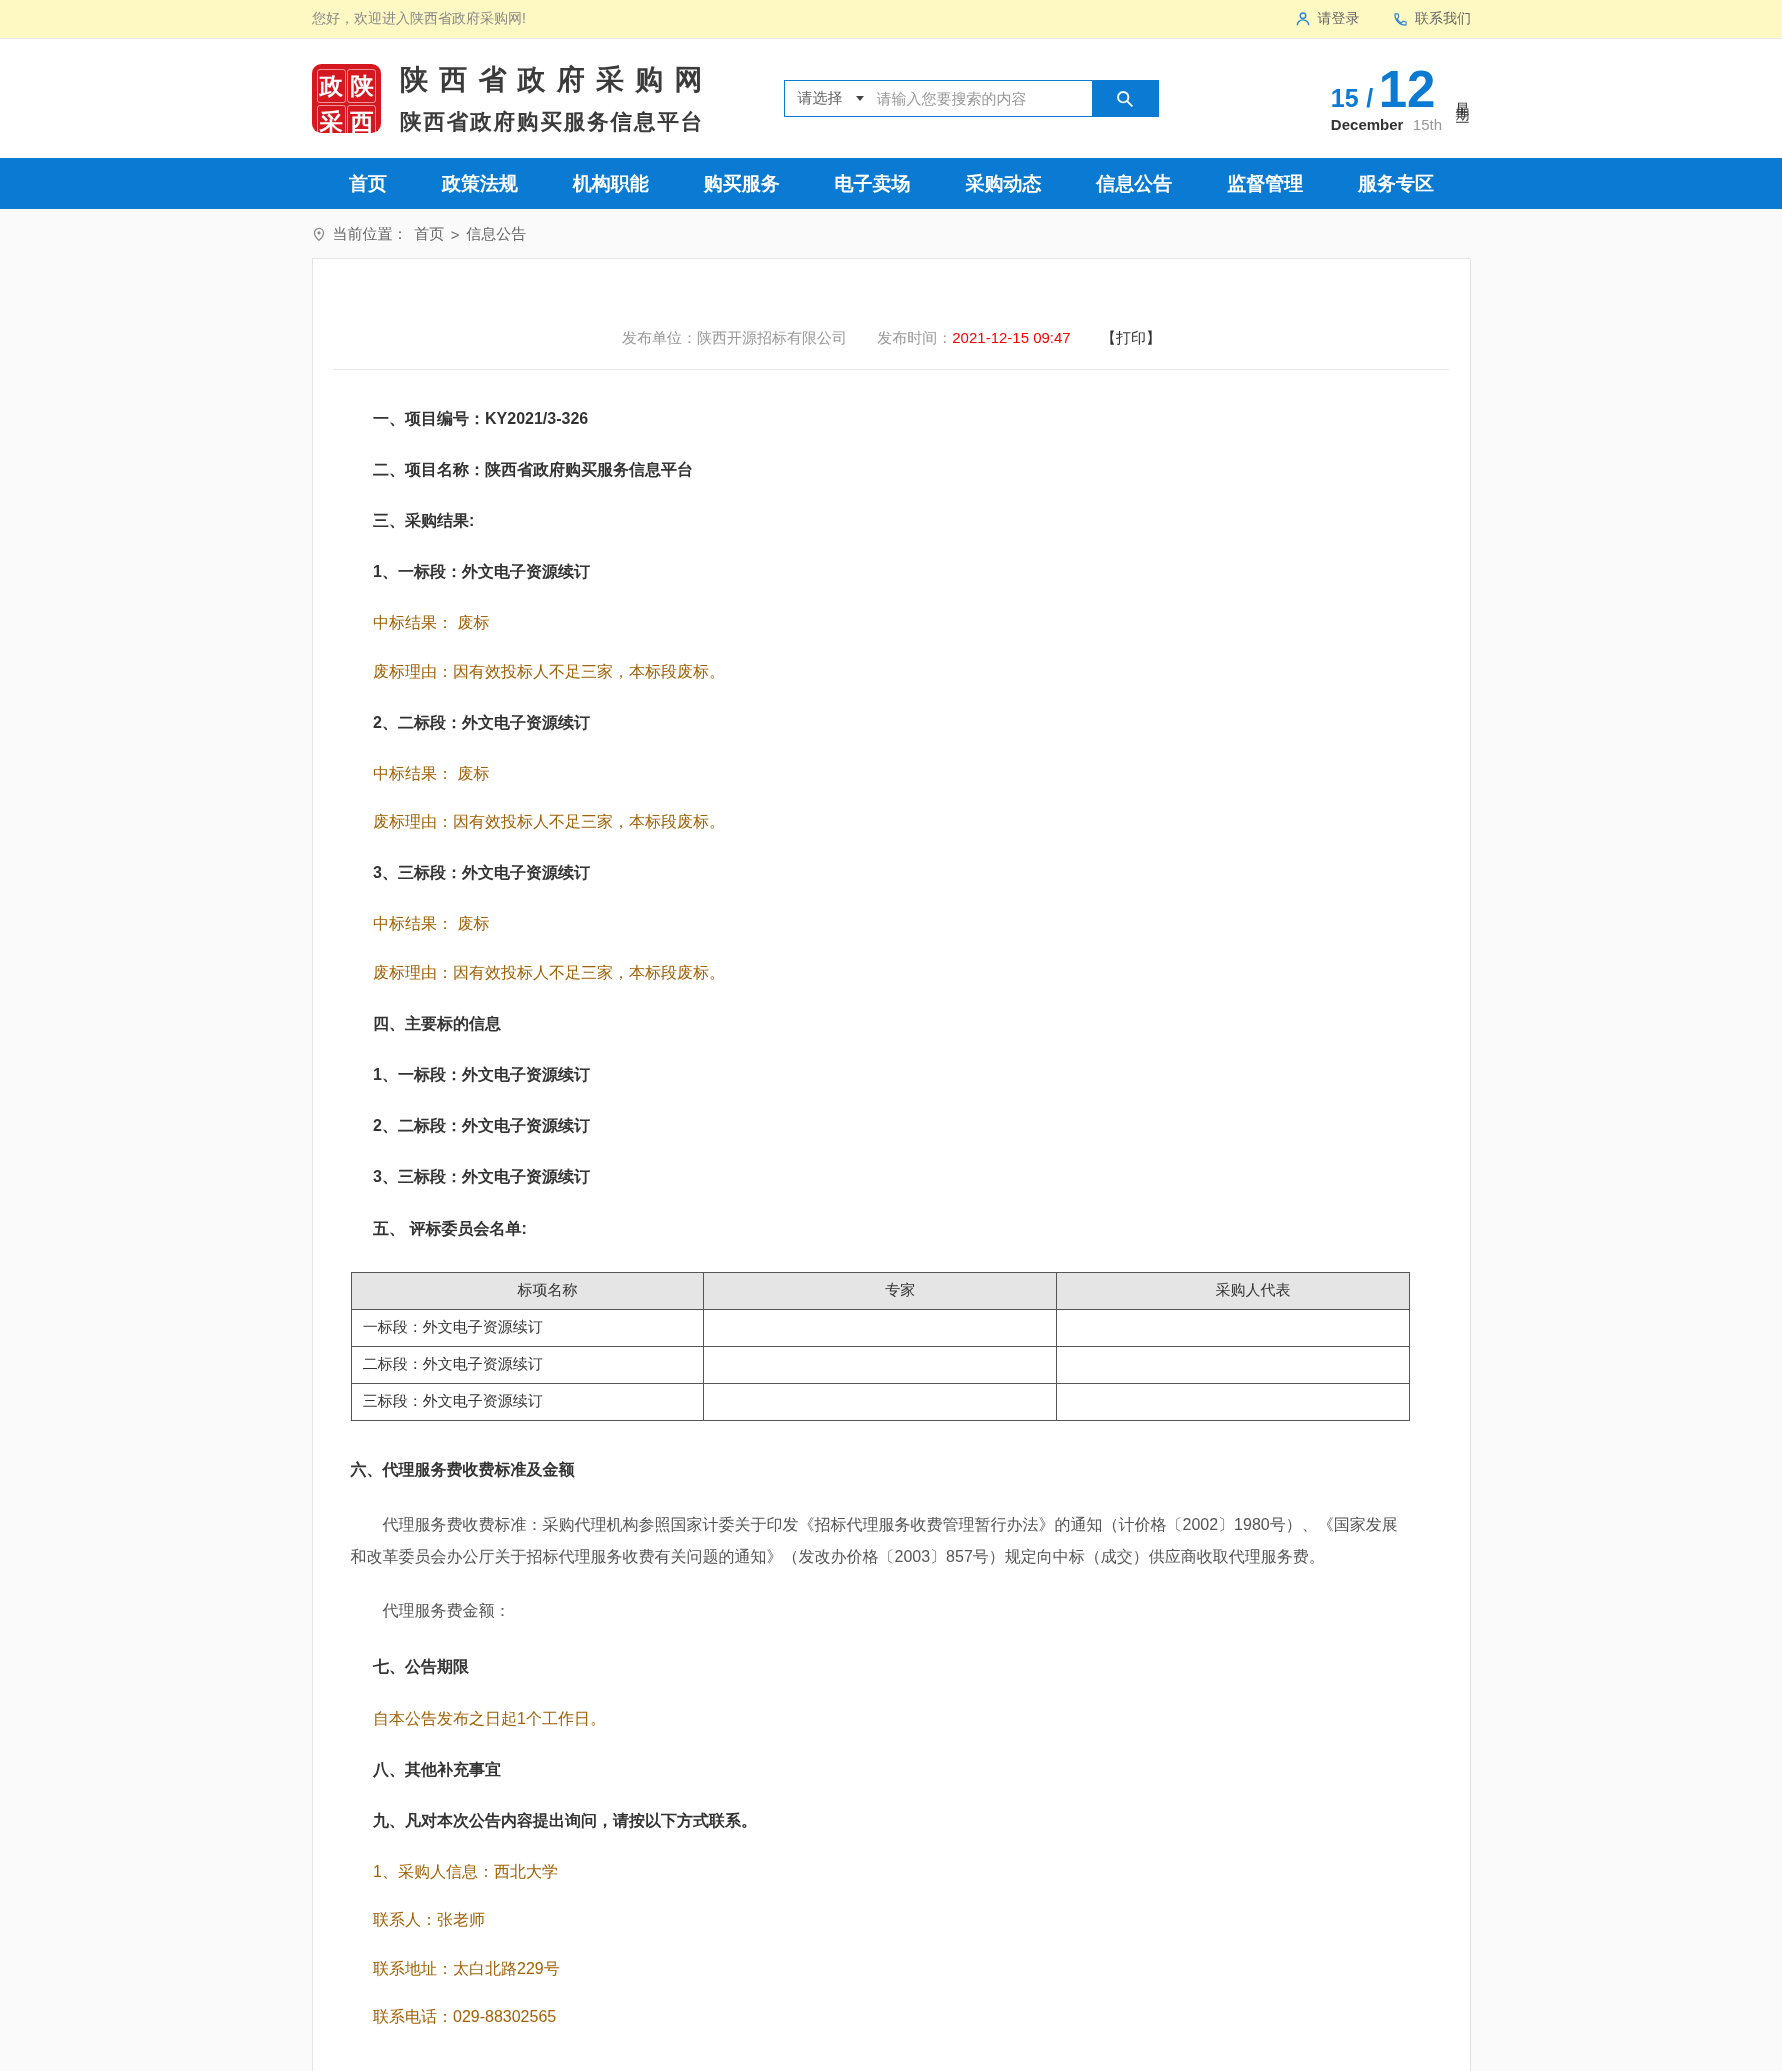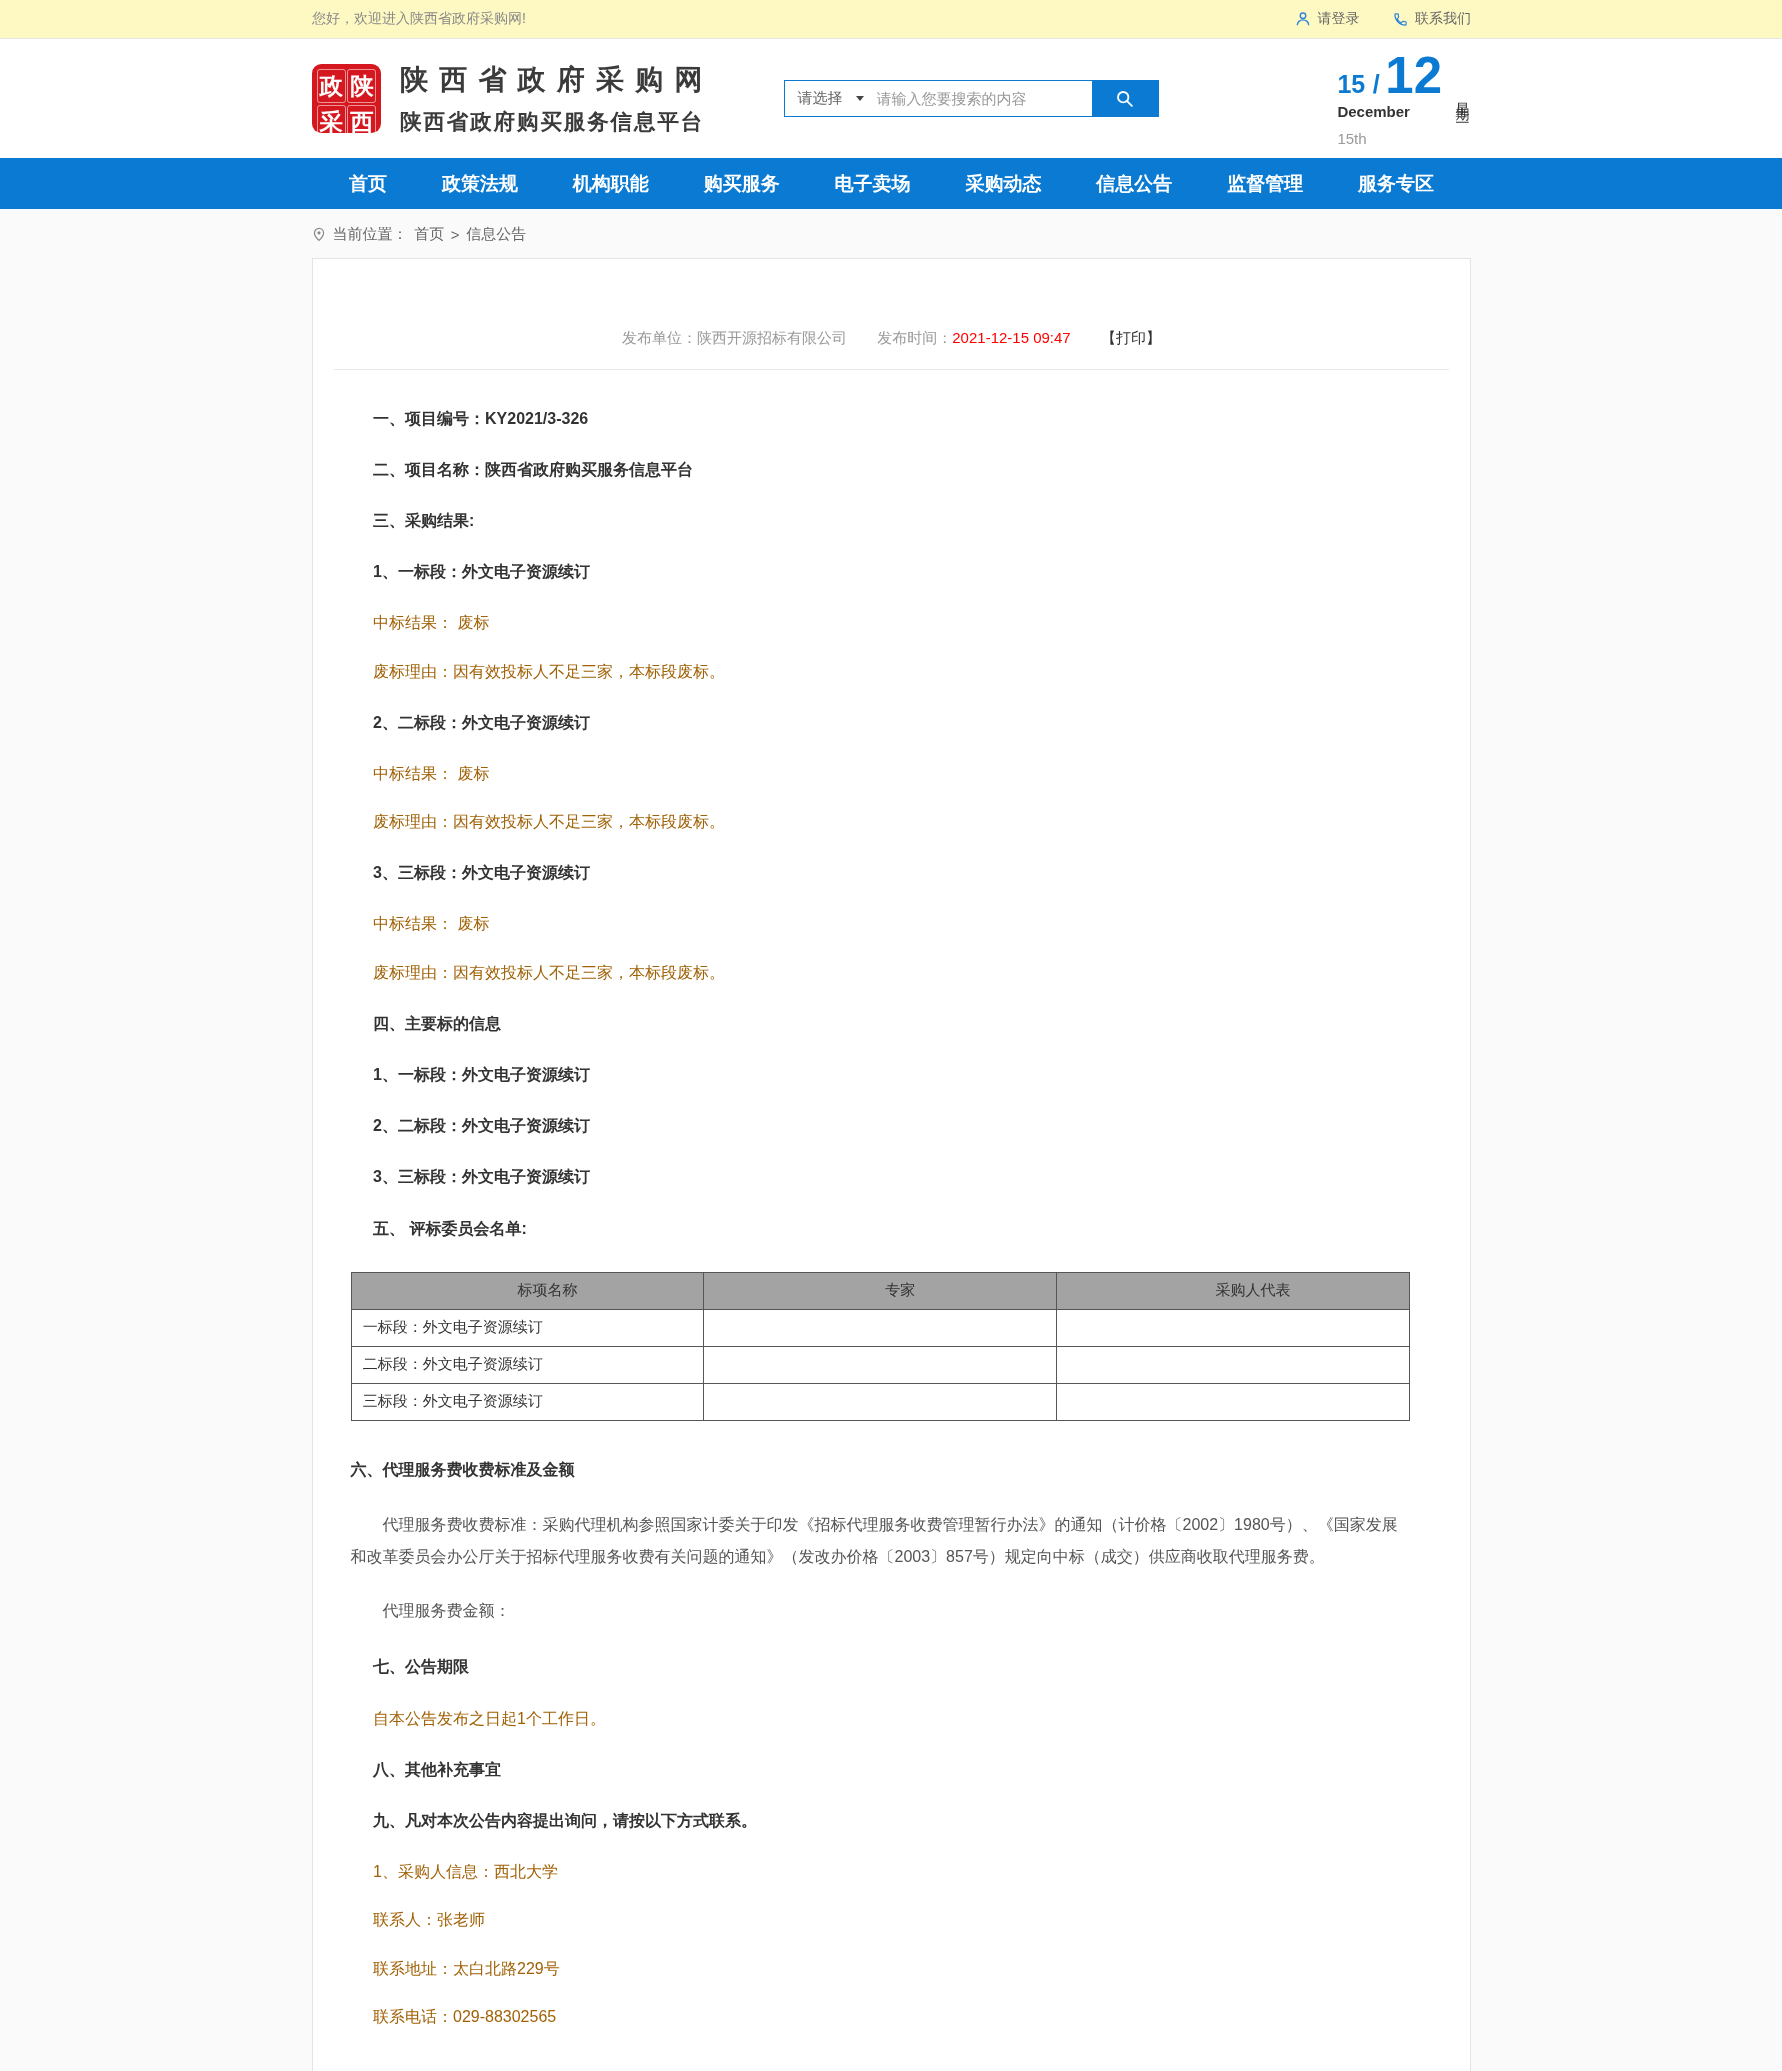--- a/index.html
+++ b/index.html
@@ -34,21 +34,21 @@
   .search-input { flex:1; border:none; outline:none; font-size:15px; color:#333; min-width:0; }
   .search-input::placeholder { color:#999; }
   .search-btn { width:66px; background:#0a7ad2; border:none; display:flex; align-items:center; justify-content:center; cursor:pointer; flex:none; }
 
   .date-widget { margin-left:auto; display:flex; align-items:center; }
   .date-col { text-align:left; }
   .date-main { display:flex; align-items:baseline; color:#0a7ad2; font-weight:bold; }
   .date-day { font-size:25px; }
   .date-slash { font-size:25px; margin:0 5.6px 0 7.5px; }
   .date-month { font-size:51px; line-height:1; }
-  .date-sub { display:flex; gap:9.4px; font-size:15px; margin-top:1.9px;flex-direction:column; }
+  .date-sub { display:flex; gap:9.4px; font-size:15px; margin-top:1.9px; }
   .date-monthname { color:#333; font-weight:bold; }
   .date-ordinal { color:#999; }
   .weekday { writing-mode:vertical-rl; font-size:14px; color:#333; margin-left:13px; letter-spacing:4.7px; line-height:16px; }
 
   
   .nav { background:#0a7ad2; height:51px; }
   .nav-list { height:100%; display:flex; align-items:center; justify-content:space-between; list-style:none; padding:0 37px; }
   .nav-item { color:#fff; font-size:19px; font-weight:bold; cursor:pointer; white-space:nowrap; }
 
   
@@ -64,21 +64,21 @@
   .meta-print { color:#333; cursor:pointer; }
   .meta-divider { border-bottom:0.9px solid #e8e8e8; margin:20.6px -39px 0; }
 
   .article-body { margin-top:37px; font-size:16px; line-height:1.45; }
   .style-h  { font-weight:bold; color:#333; margin:28px 0; }
   .style-p  { color:#a16207; margin:25px 0; }
   .style-hw { font-weight:bold; color:#333; margin:28px 0 28px -22.5px; }
   .style-pw { color:#555; margin:22.5px 0 22.5px -22.5px; line-height:2.0; text-indent:2em; }
 
   table.committee { border-collapse:collapse; width:calc(100% + 22.5px); margin:32px 0 32px -22.5px; }
-  .committee th { font-weight:normal; color:#333; text-align:center; height:37px; border:0.9px solid #565656; font-size:15px; background:#a3a3a3;padding-left:40px; }
+  .committee th { font-weight:normal; color:#333; text-align:center; height:37px; border:0.9px solid #565656; font-size:15px; background:#e5e5e5;padding-left:40px; }
   .committee td { height:37px; border:0.9px solid #565656; font-size:15px; color:#333; padding:0 11.2px; }
   .committee th { width:33.3%; }
 </style>
 </head>
 <body>
 
 <div class="topbar">
   <div class="container topbar-inner">
     <span>您好，欢迎进入陕西省政府采购网!</span>
     <div class="topbar-right">

